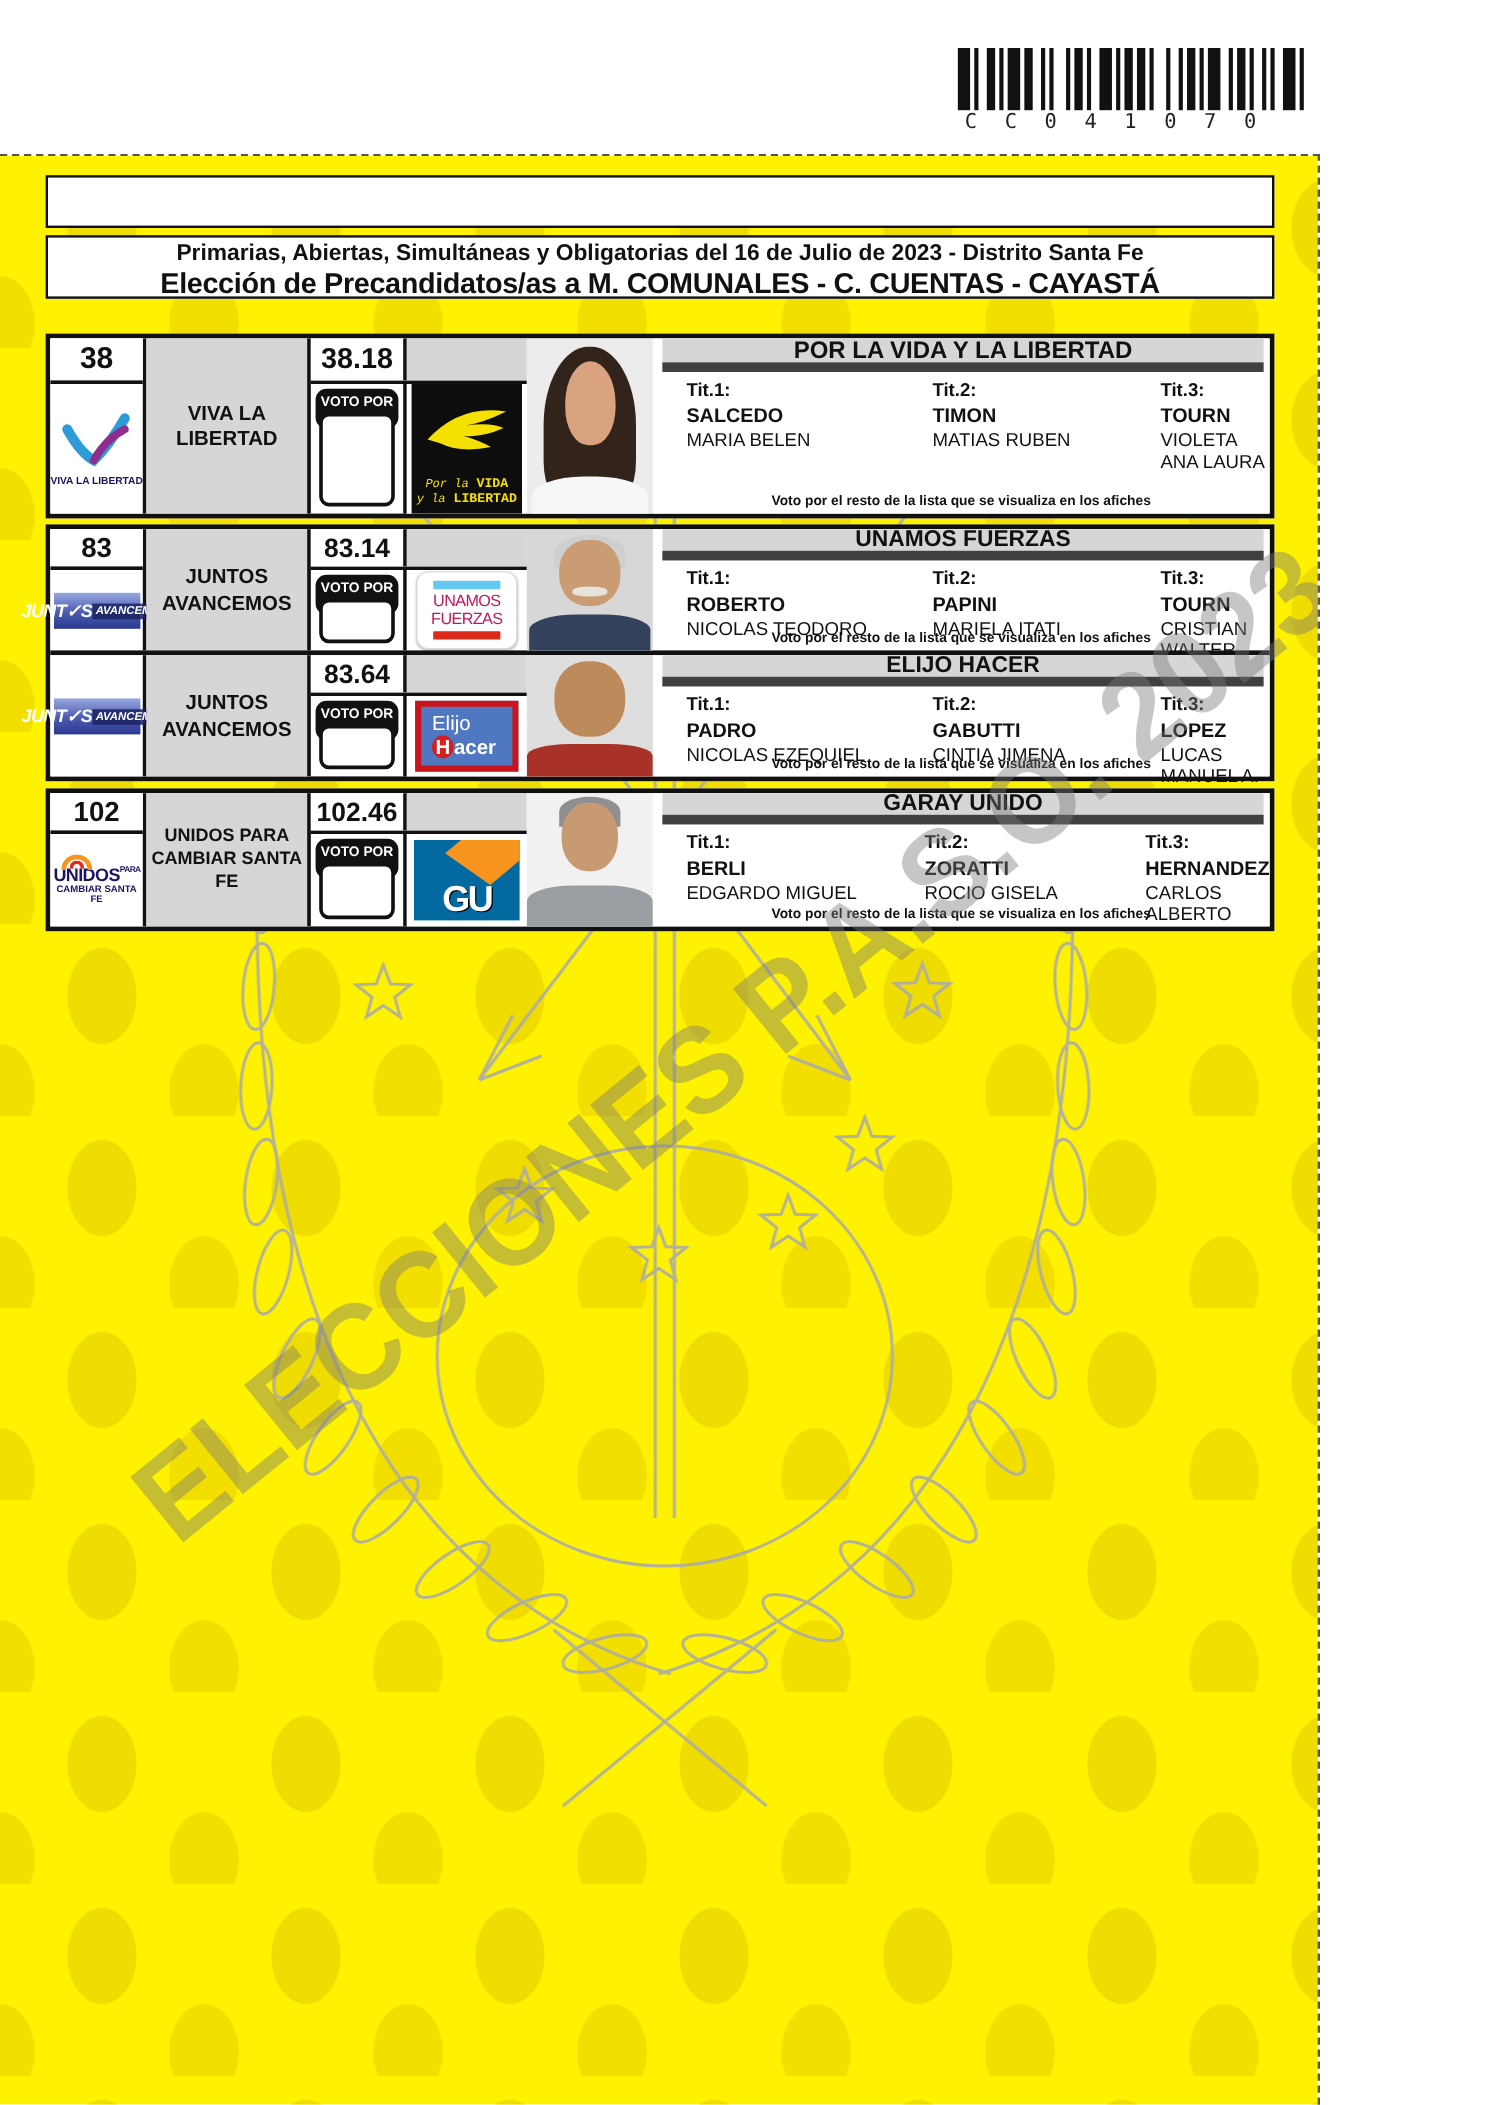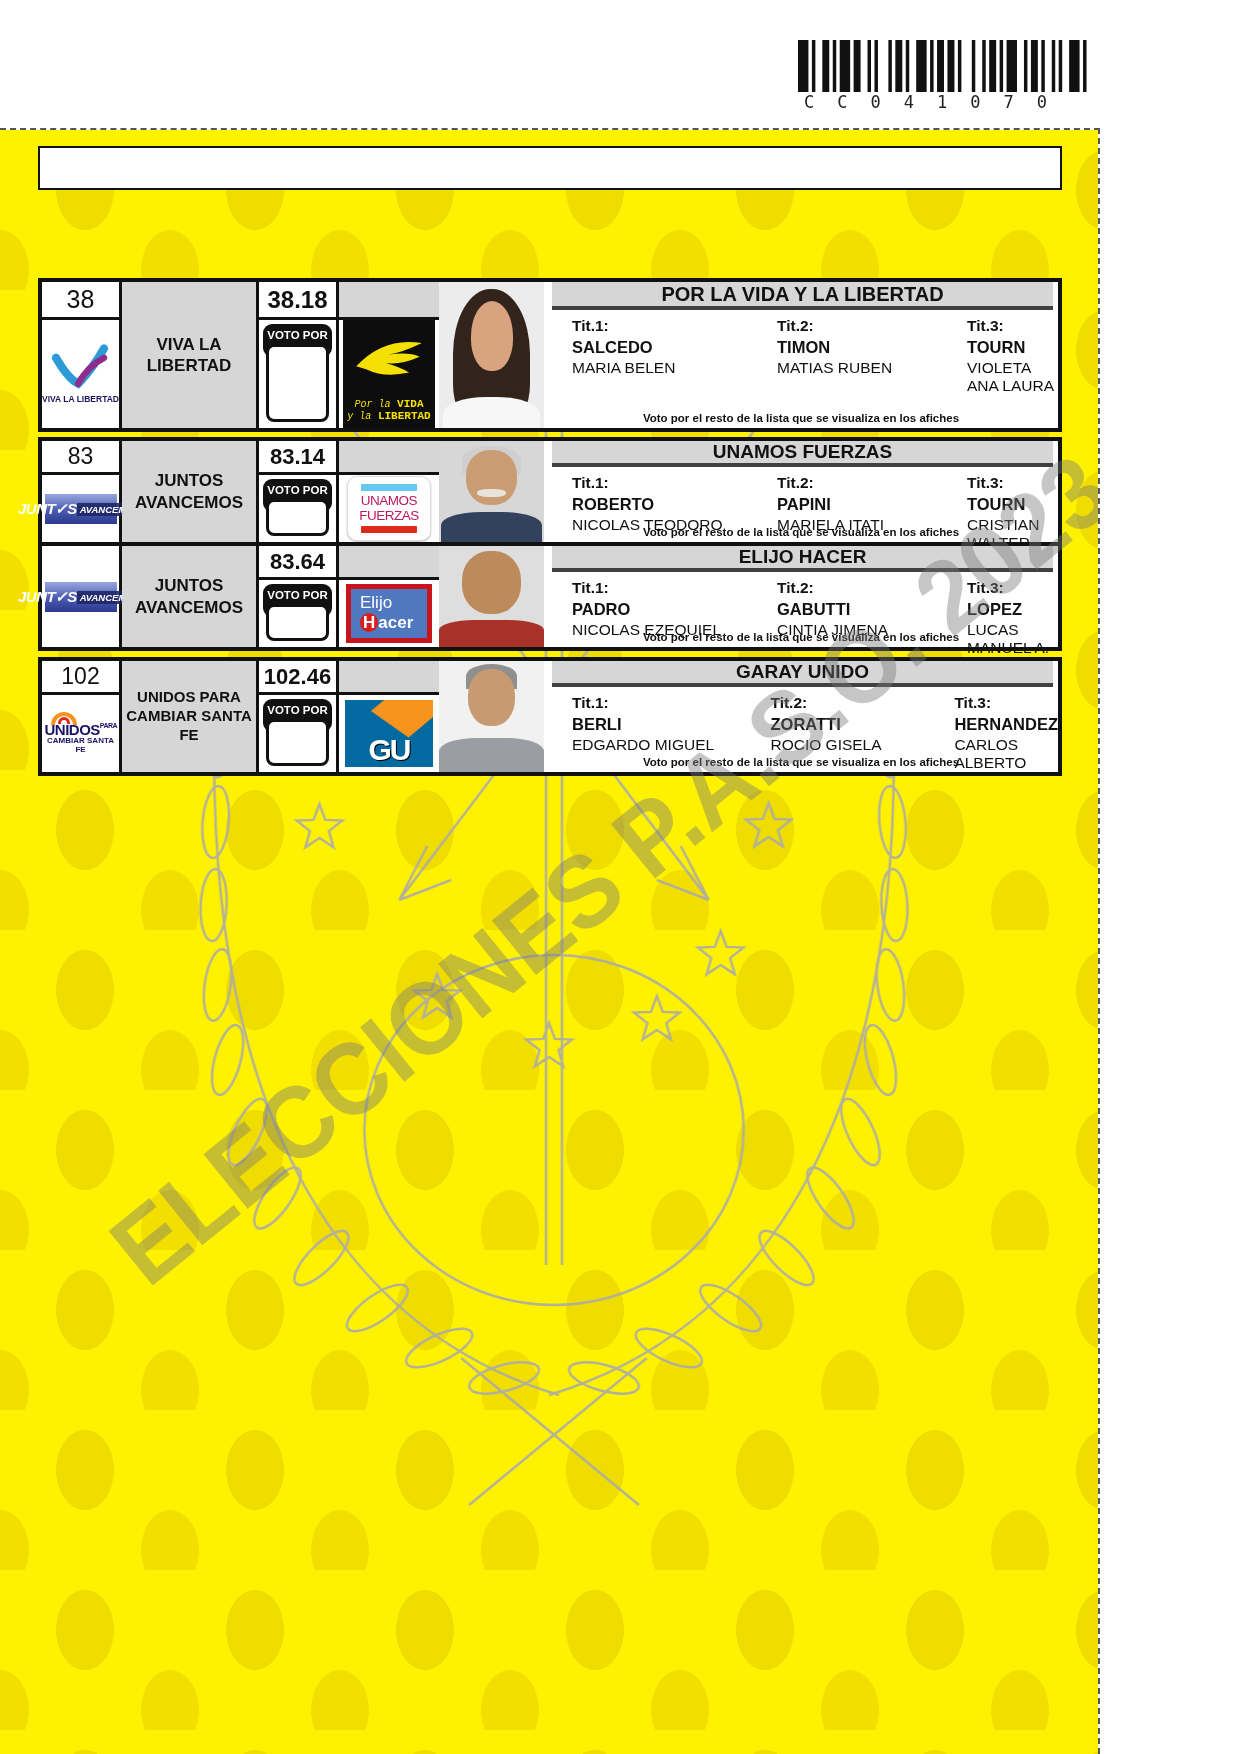--- a/index.html
+++ b/index.html
@@ -47,21 +47,21 @@
   .group{position:absolute;left:38px;width:1024px;background:#fff;border:4px solid #111;
          display:flex;flex-direction:column;z-index:5;}
   .g1{top:278px;height:154px;}
   .g2{top:437px;height:214px;}
   .g3{top:657px;height:119px;}
   .subrow{flex:1;display:flex;min-height:0;}
   .subrow + .subrow{border-top:4px solid #111;}
 
   .c1{width:80px;border-right:3px solid #111;display:flex;flex-direction:column;background:#fff;}
   .numbox{height:38px;border-bottom:3px solid #111;background:#fff;display:flex;align-items:center;
-          justify-content:center;font-weight:normal;font-size:25px;flex:none;}
+          justify-content:center;font-weight:bold;font-size:25px;flex:none;}
   .g2 .numbox,.g3 .numbox{height:34px;font-size:23px;}
   .plogo{flex:1;display:flex;flex-direction:column;align-items:center;justify-content:center;min-height:0;}
 
   .c2{width:137px;border-right:3px solid #111;background:#D6D6D6;display:flex;align-items:center;
       justify-content:center;text-align:center;font-weight:bold;font-size:17px;line-height:1.25;padding:4px;}
   .g3 .c2{font-size:15px;}
 
   .c34{width:180px;display:flex;flex-direction:column;border-right:0;}
   .strip{height:38px;display:flex;border-bottom:3px solid #111;flex:none;}
   .g2 .strip,.g3 .strip{height:34px;}
@@ -91,21 +91,21 @@
   .p2 .body{left:2%;top:70%;width:96%;height:32%;background:#32415c;border-radius:40% 40% 0 0;}
   .p3{background:#dedede;}
   .p3 .face{left:22%;top:5%;width:56%;height:62%;background:#bd8a5c;border-radius:46%;}
   .p3 .body{left:0;top:73%;width:100%;height:29%;background:#a83228;border-radius:34% 34% 0 0;}
   .p4{background:#f1f1f1;}
   .p4 .hair{left:26%;top:3%;width:48%;height:22%;background:#8f8f8f;border-radius:50% 50% 0 0;}
   .p4 .face{left:28%;top:7%;width:44%;height:52%;background:#c79a72;border-radius:46%;}
   .p4 .body{left:0;top:69%;width:100%;height:33%;background:#9a9da1;border-radius:36% 36% 0 0;}
 
   .c6{flex:1;display:flex;flex-direction:column;background:#fff;min-width:0;}
-  .list-header{height:28px;margin:0 5px 0 8px;background:#D6D6D6;border-bottom:4px solid #404040;
+  .list-header{height:28px;margin:0 5px 0 8px;background:#D6D6D6;border-bottom:8px solid #404040;
                display:flex;align-items:center;justify-content:center;font-weight:bold;font-size:20px;flex:none;}
   .g2 .list-header,.g3 .list-header{height:26px;font-size:19px;}
   .cands{display:flex;padding:7px 0 0 28px;flex:1;min-height:0;}
   .cand{line-height:1.18;}
   .cand:nth-child(1){width:205px;}
   .cand:nth-child(2){width:190px;}
   .cand:nth-child(3){flex:1;}
   .tit{font-weight:bold;font-size:15.5px;}
   .surname{font-weight:bold;font-size:16.5px;margin-top:3px;}
   .given{font-size:15.5px;margin-top:1px;}
@@ -248,20 +248,24 @@
 
         <path d="M470 1255 L648 1108 M640 1255 L462 1108"></path>
       </g>
     </svg>
     <div class="watermark">
       <span>ELECCIONES P.A.S.O. 2023</span>
     </div>
   </div>
 
   <div class="box1"></div>
+  <div class="box2">
+    <div class="h-line1">Primarias, Abiertas, Simultáneas y Obligatorias del 16 de Julio de 2023 - Distrito Santa Fe</div>
+    <div class="h-line2">Elección de Precandidatos/as a M. COMUNALES - C. CUENTAS - CAYASTÁ</div>
+  </div>
 
   <div class="group g1">
     <div class="subrow">
       <div class="c1">
         <div class="numbox">38</div>
         <div class="plogo">
           <div class="logo-viva">
             <svg width="62" height="48" viewBox="0 0 64 52">
               <path d="M6 16 C 14 30, 22 40, 30 44 C 40 34, 50 20, 58 6" stroke="#2D9BD6" stroke-width="9" fill="none" stroke-linecap="round"></path>
               <path d="M30 44 C 38 30, 46 22, 58 16" stroke="#8E2D8E" stroke-width="7" fill="none" stroke-linecap="round"></path>

